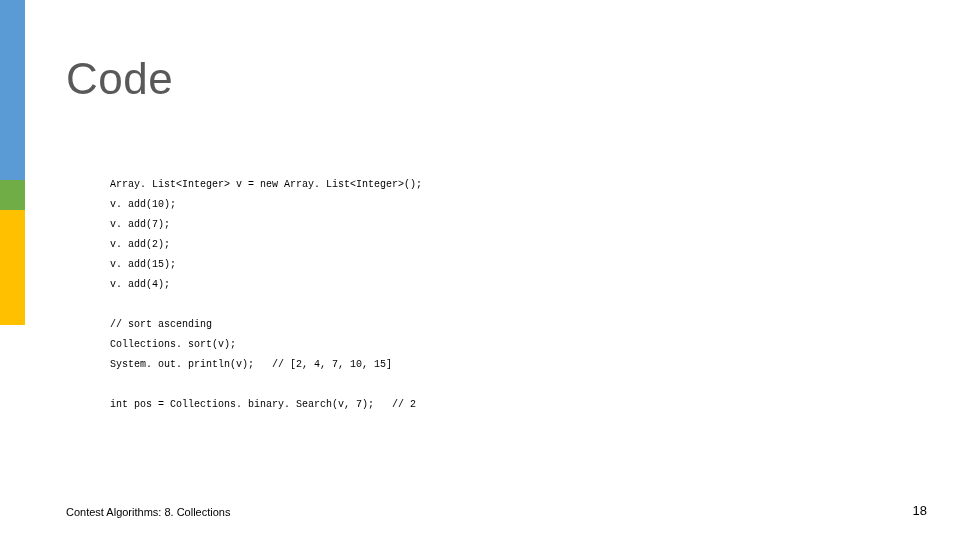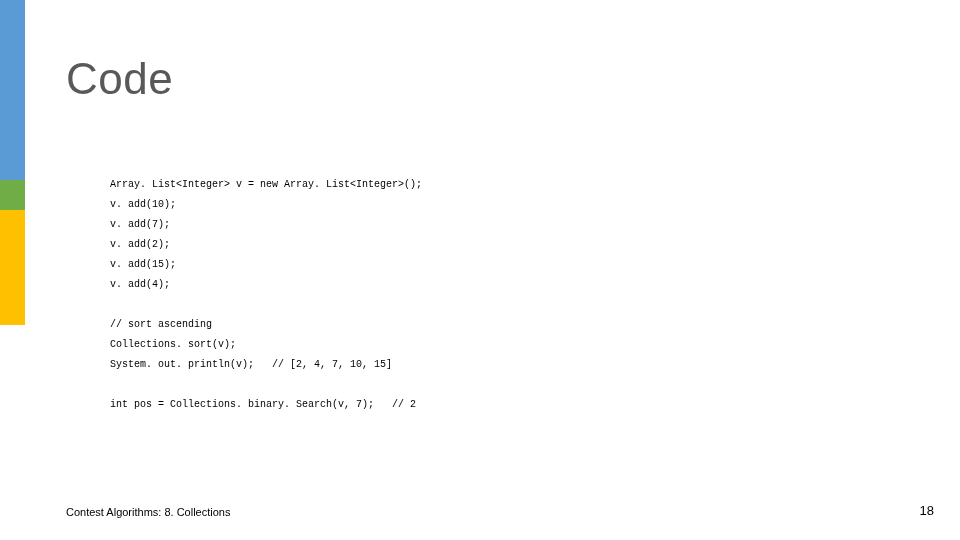--- a/index.html
+++ b/index.html
@@ -46,21 +46,21 @@
 
   .footer-left {
     position: absolute;
     left: 66px;
     bottom: 22px;
     font-size: 11px;
     color: #000000;
   }
   .footer-right {
     position: absolute;
-    right: 26px;
+    right: 33px;
     bottom: 22px;
     font-size: 13px;
     color: #000000;
   }
 </style>
 </head>
 <body>
 
 <div class="stripe stripe-blue"></div>
 <div class="stripe stripe-green"></div>

